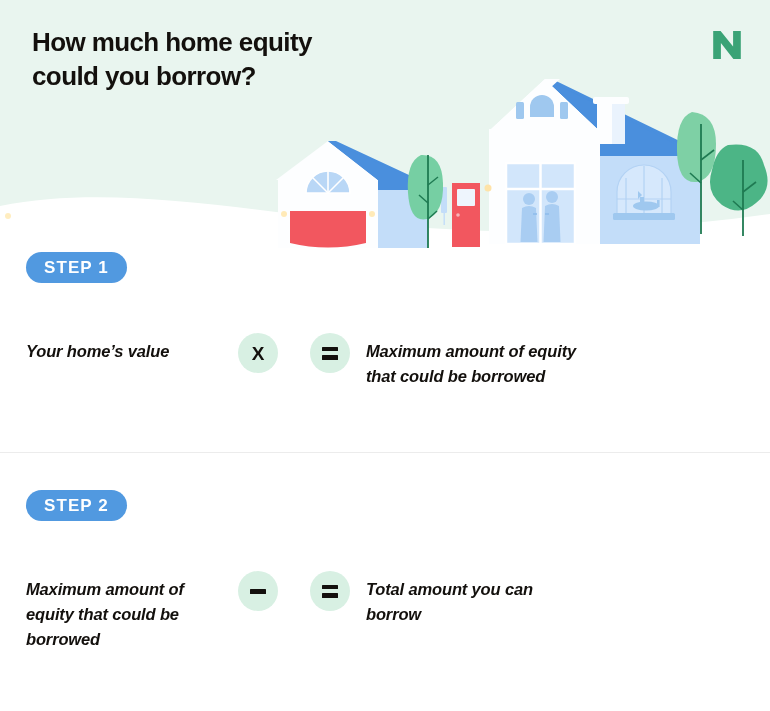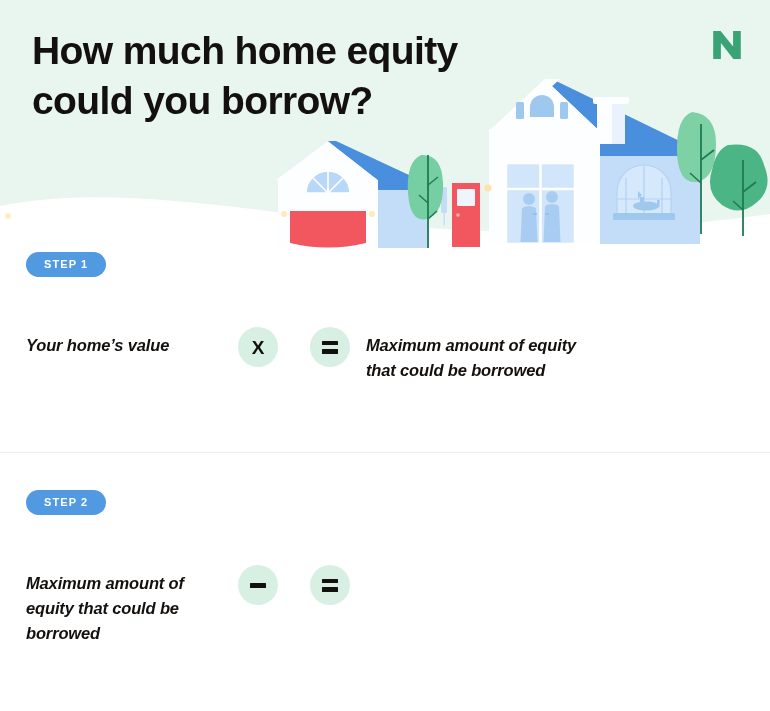--- a/index.html
+++ b/index.html
@@ -35,21 +35,21 @@
     width: 770px;
     height: 300px;
     display: block;
   }
 
   .title {
     position: absolute;
     left: 32px;
     top: 26px;
     margin: 0;
-    font-size: 39px;
+    font-size: 26px;
     line-height: 1.29;
     font-weight: bold;
     letter-spacing: -0.6px;
     color: #13100d;
     width: 430px;
     z-index: 5;
     white-space: pre-line;
   }
 
   .logo {
@@ -68,21 +68,21 @@
     width: 770px;
   }
   .step-1 { top: 252px; height: 200px; }
   .step-2 { top: 490px; height: 200px; }
 
   .step-badge {
     display: inline-block;
     margin-left: 26px;
     background: #5199e0;
     color: #ffffff;
-    font-size: 11px;
+    font-size: 17px;
     font-weight: bold;
     letter-spacing: 1.1px;
     padding: 7px 18px 7px 18px;
     border-radius: 20px;
     line-height: 1;
   }
 
   .formula-row {
     display: flex;
     align-items: flex-start;
@@ -331,16 +331,17 @@
 
       <div class="op-circle">
         <span class="op-glyph minus"></span>
       </div>
 
 
       <div class="op-circle">
         <span class="op-glyph equals"></span>
       </div>
 
+      <div class="formula-term term-c">Total amount you can borrow</div>
     </div>
   </section>
 
 </div>
 
 </body></html>

